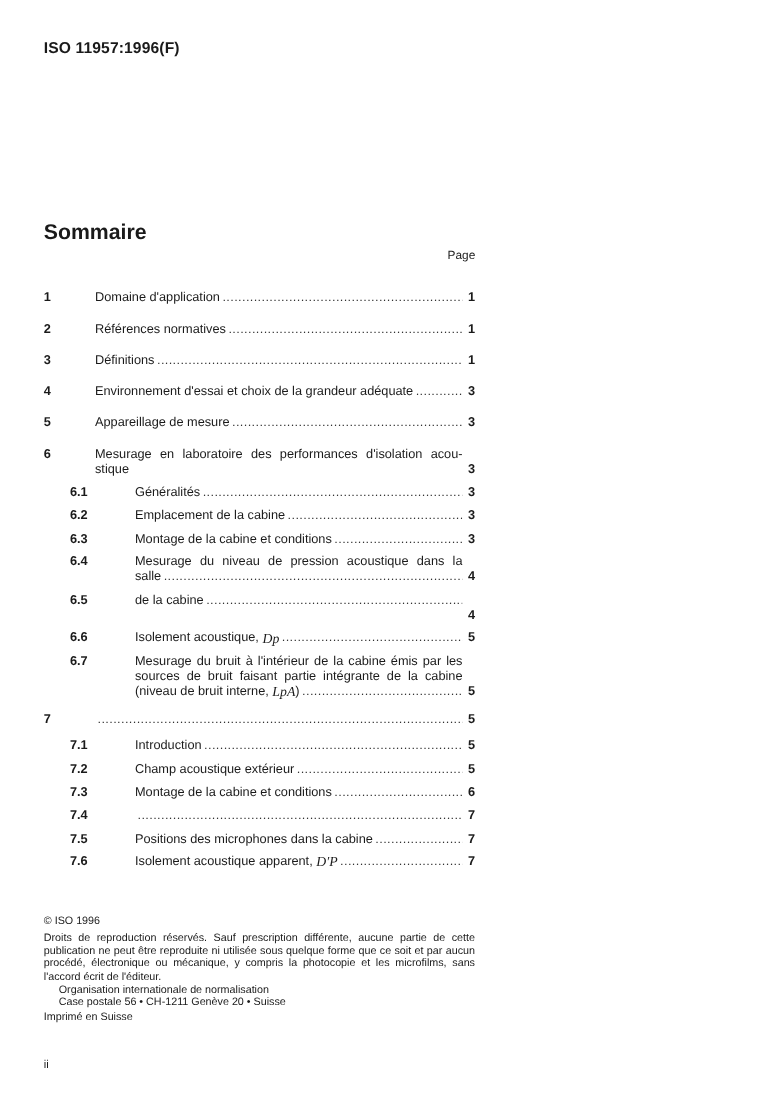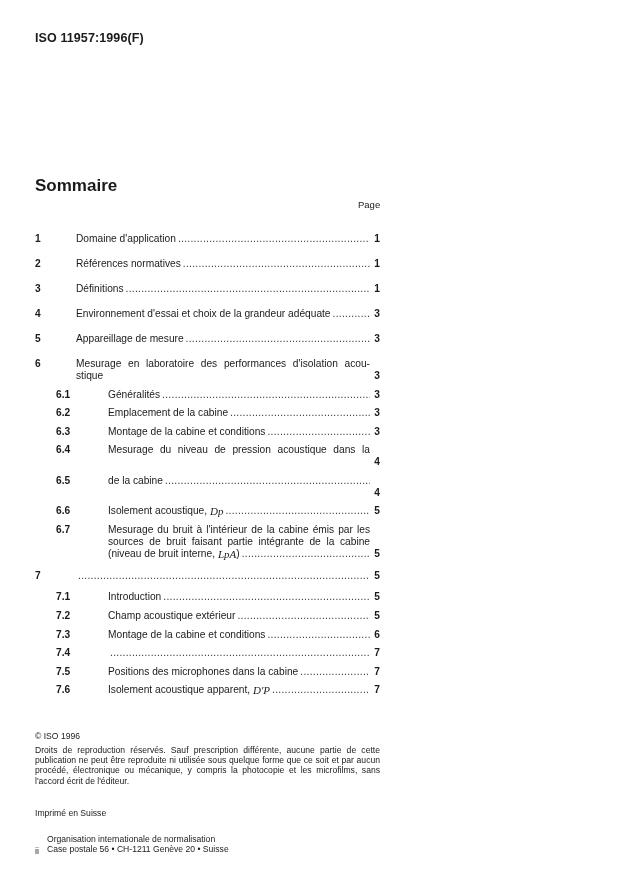--- a/index.html
+++ b/index.html
@@ -20,21 +20,21 @@
   .row .line { display: flex; white-space: nowrap; overflow: hidden; }
   .row .line.just { text-align: justify; text-align-last: justify; display: block; white-space: normal; }
   .row .leader { flex: 1; overflow: hidden; color: #333; margin-left: 2px; }
   .row .leader::after { content: "......................................................................................................................................................................"; letter-spacing: 0.3px; }
   .row .pg { position: absolute; right: 0; font-weight: bold; }
   .it { font-family: "Liberation Serif", "DejaVu Serif", serif; font-style: italic; font-size: 11px; }
   sub { font-size: 7.5px; vertical-align: -2px; }
 
   .copy { left: 35px; top: 731px; font-size: 8.6px; }
   .rights { left: 35px; top: 745px; width: 345px; font-size: 8.6px; line-height: 10.2px; text-align: justify; }
-  .org { left: 47px; top: 786px; font-size: 8.6px; line-height: 10px; margin-top: 48px; }
+  .org { left: 47px; top: 786px; font-size: 8.6px; line-height: 10px; }
   .printed { left: 35px; top: 808px; font-size: 8.6px; }
   .folio { left: 35px; top: 846px; font-size: 9px; }
 </style>
 </head>
 <body>
 
 <div class="abs doc-id">ISO 11957:1996(F)</div>
 
 <div class="abs toc-title">Sommaire</div>
 <div class="abs page-hdr">Page</div>
@@ -135,20 +135,24 @@
         <span class="leader"></span>
       </div>
     </div>
   <span class="pg" style="top:0">3</span>
 </div>
 
 <div class="row sub" style="top:444px">
   <span class="num">6.4</span>
   <div class="txt">
     <div class="line just">Mesurage du niveau de pression acoustique dans la</div>
+    <div class="line">
+        <span>salle</span>
+        <span class="leader"></span>
+      </div>
   </div>
   <span class="pg" style="top:12px">4</span>
 </div>
 
 <div class="row sub" style="top:475px">
   <span class="num">6.5</span>
   <div class="txt">
     <div class="line">
         <span>de la cabine</span>
         <span class="leader"></span>

